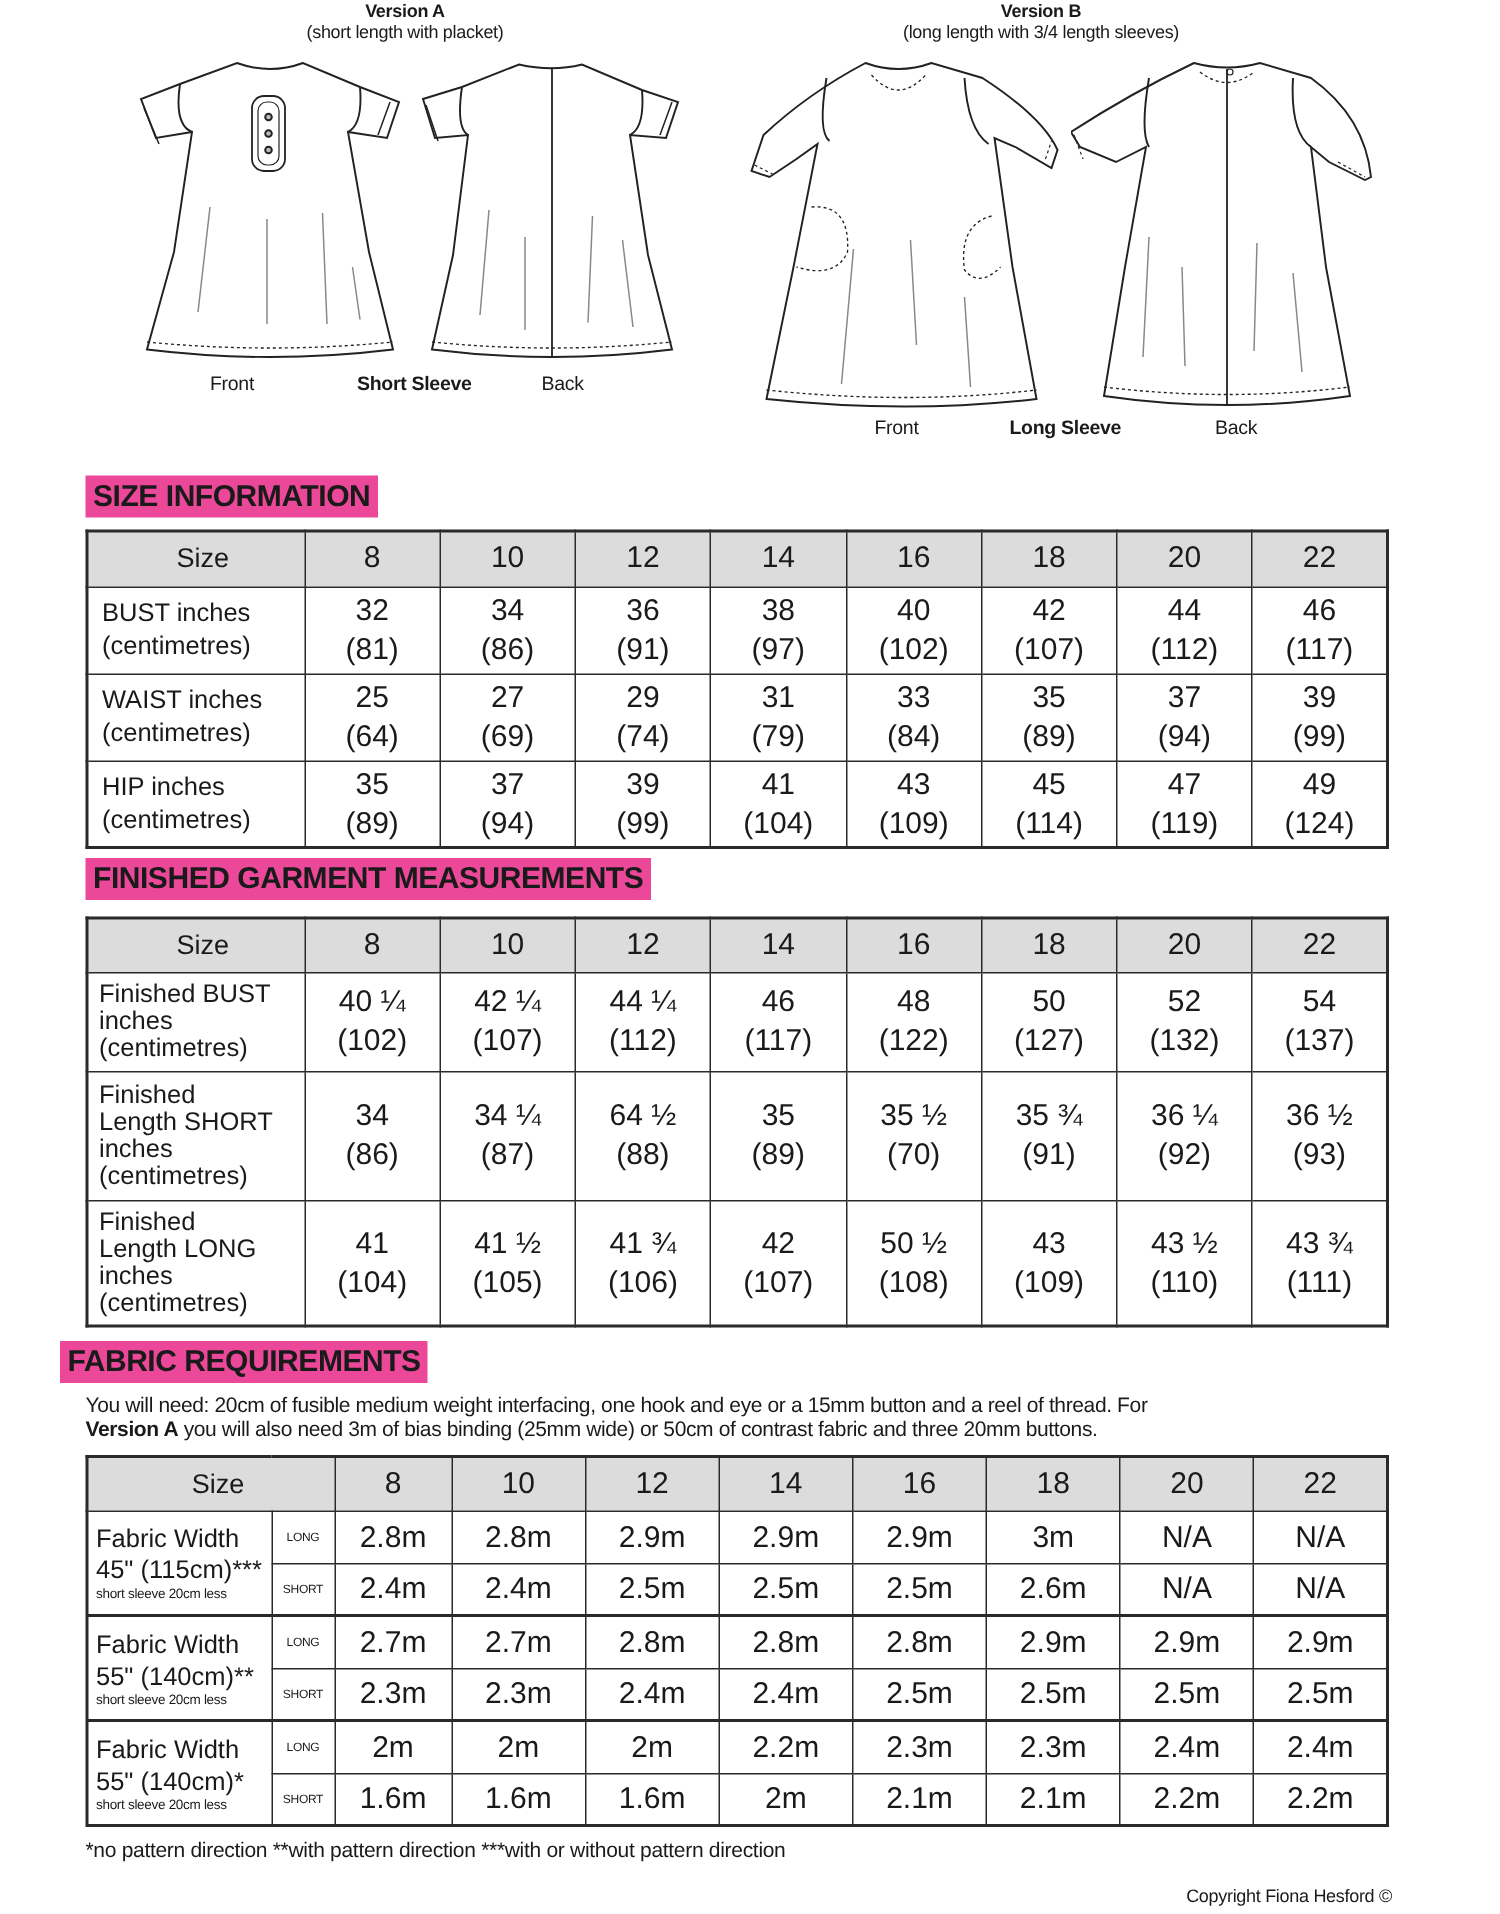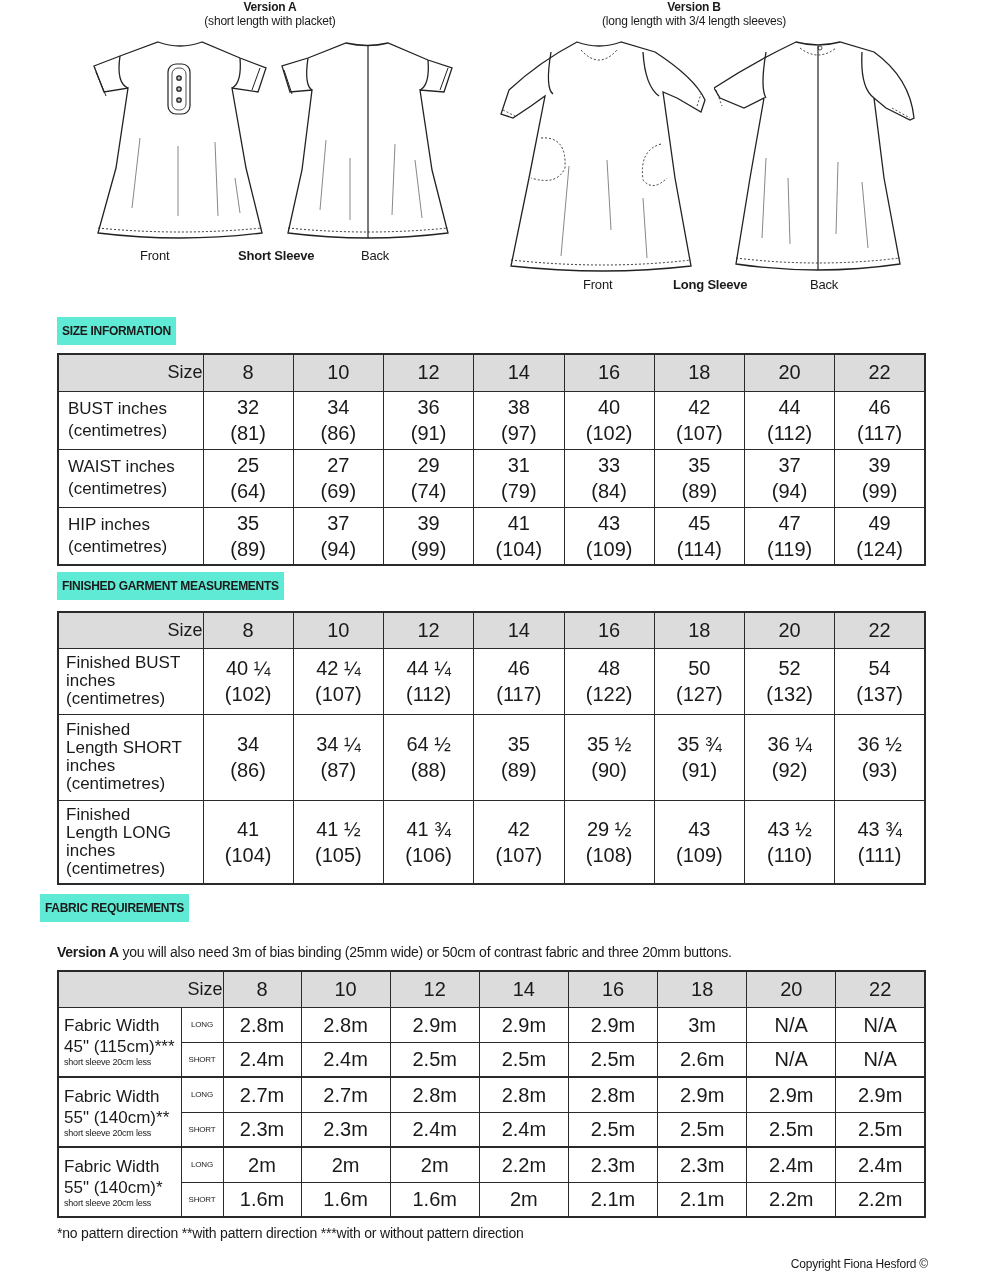--- a/index.html
+++ b/index.html
@@ -10,35 +10,35 @@
   .version { position: absolute; text-align: center; }
   .version .vtitle { font-weight: bold; font-size: 12px; line-height: 14px; letter-spacing: -0.2px; }
   .version .vsub { font-size: 12px; line-height: 15px; letter-spacing: -0.2px; }
   .fig { position: absolute; }
   .fig svg { display: block; }
   .caption { position: absolute; font-size: 13px; letter-spacing: -0.2px; }
   .caption.bold { font-weight: bold; }
 
   
   .section-heading {
-    position: absolute; background: #5eead4; font-weight: bold; font-size: 12px;
+    position: absolute; background: #ec4899; font-weight: bold; font-size: 20px;
     line-height: 28px; padding: 0 5px; letter-spacing: -0.3px; color: #1a1a1a;
   }
 
   
   table.grid {
     position: absolute; border-collapse: collapse; table-layout: fixed;
     border: 2px solid #2a2a2a;
   }
   table.grid td, table.grid th {
     border: 1.5px solid #2a2a2a; text-align: center; vertical-align: middle;
     font-weight: normal; color: #1a1a1a;
   }
   table.grid thead th { background: #dcdcdc; font-size: 20px; }
-  table.grid thead th.size-label { text-align: right; padding-left: 9px; font-size: 18px; }
+  table.grid thead th.size-label { text-align: center; padding-left: 9px; font-size: 18px; }
   table.grid td.row-label { text-align: left; padding-left: 9px; font-size: 17px; line-height: 22px; }
   table.grid td.val { font-size: 20px; line-height: 26px; }
 
   #t-size { left: 57px; top: 353px; width: 869px; }
   #t-size thead th { height: 37px; }
   #t-size tbody td { height: 58px; }
 
   #t-fin { left: 57px; top: 611px; width: 869px; }
   #t-fin thead th { height: 36px; }
   #t-fin td.row-label { padding-left: 7px; line-height: 18px; }
@@ -362,21 +362,21 @@
         <td class="val">
           <div>64 ½</div>
           <div>(88)</div>
         </td>
         <td class="val">
           <div>35</div>
           <div>(89)</div>
         </td>
         <td class="val">
           <div>35 ½</div>
-          <div>(90)</div>
+          <div>(70)</div>
         </td>
         <td class="val">
           <div>35 ¾</div>
           <div>(91)</div>
         </td>
         <td class="val">
           <div>36 ¼</div>
           <div>(92)</div>
         </td>
         <td class="val">
@@ -401,21 +401,21 @@
         </td>
         <td class="val">
           <div>41 ¾</div>
           <div>(106)</div>
         </td>
         <td class="val">
           <div>42</div>
           <div>(107)</div>
         </td>
         <td class="val">
-          <div>29 ½</div>
+          <div>50 ½</div>
           <div>(108)</div>
         </td>
         <td class="val">
           <div>43</div>
           <div>(109)</div>
         </td>
         <td class="val">
           <div>43 ½</div>
           <div>(110)</div>
         </td>
@@ -423,21 +423,21 @@
           <div>43 ¾</div>
           <div>(111)</div>
         </td>
       </tr>
     </tbody>
 </table>
 
 <div class="section-heading" style="left:40px; top:894px;">FABRIC REQUIREMENTS</div>
 
 <div class="intro">
-  <br>
+  <span>You will need: 20cm of fusible medium weight interfacing, one hook and eye or a 15mm button and a reel of thread. For</span><br>
   <b>Version A</b><span> you will also need 3m of bias binding (25mm wide) or 50cm of contrast fabric and three 20mm buttons.</span>
 </div>
 
 <table class="grid" id="t-fab">
   <colgroup>
       <col style="width:123px">
       <col style="width:42px">
       <col style="width:78px">
       <col>
       <col>

